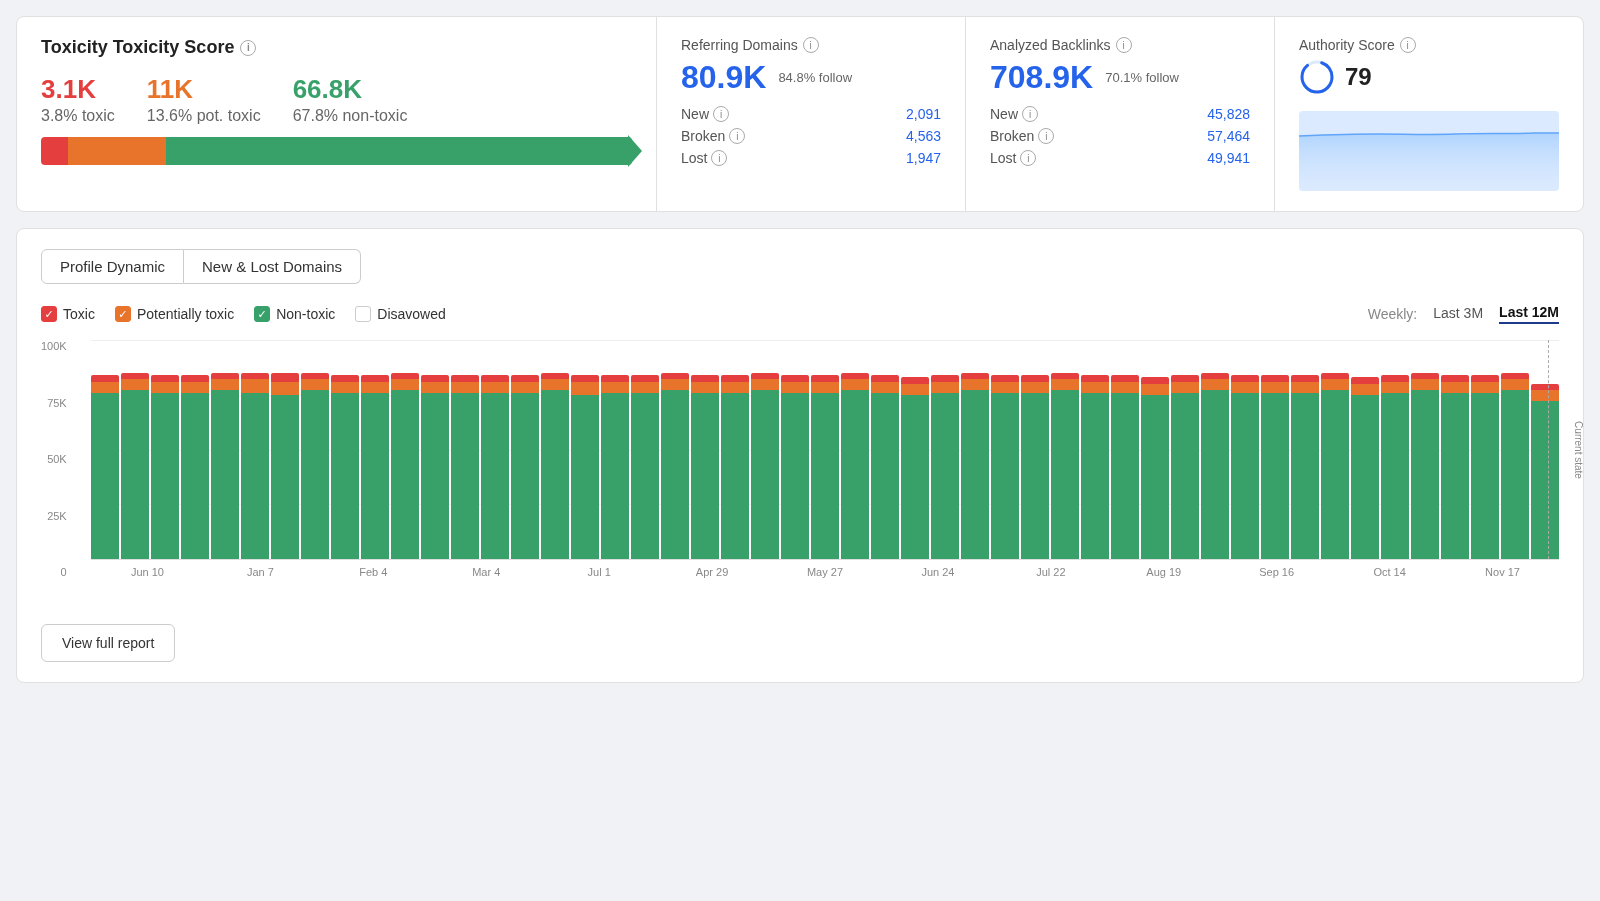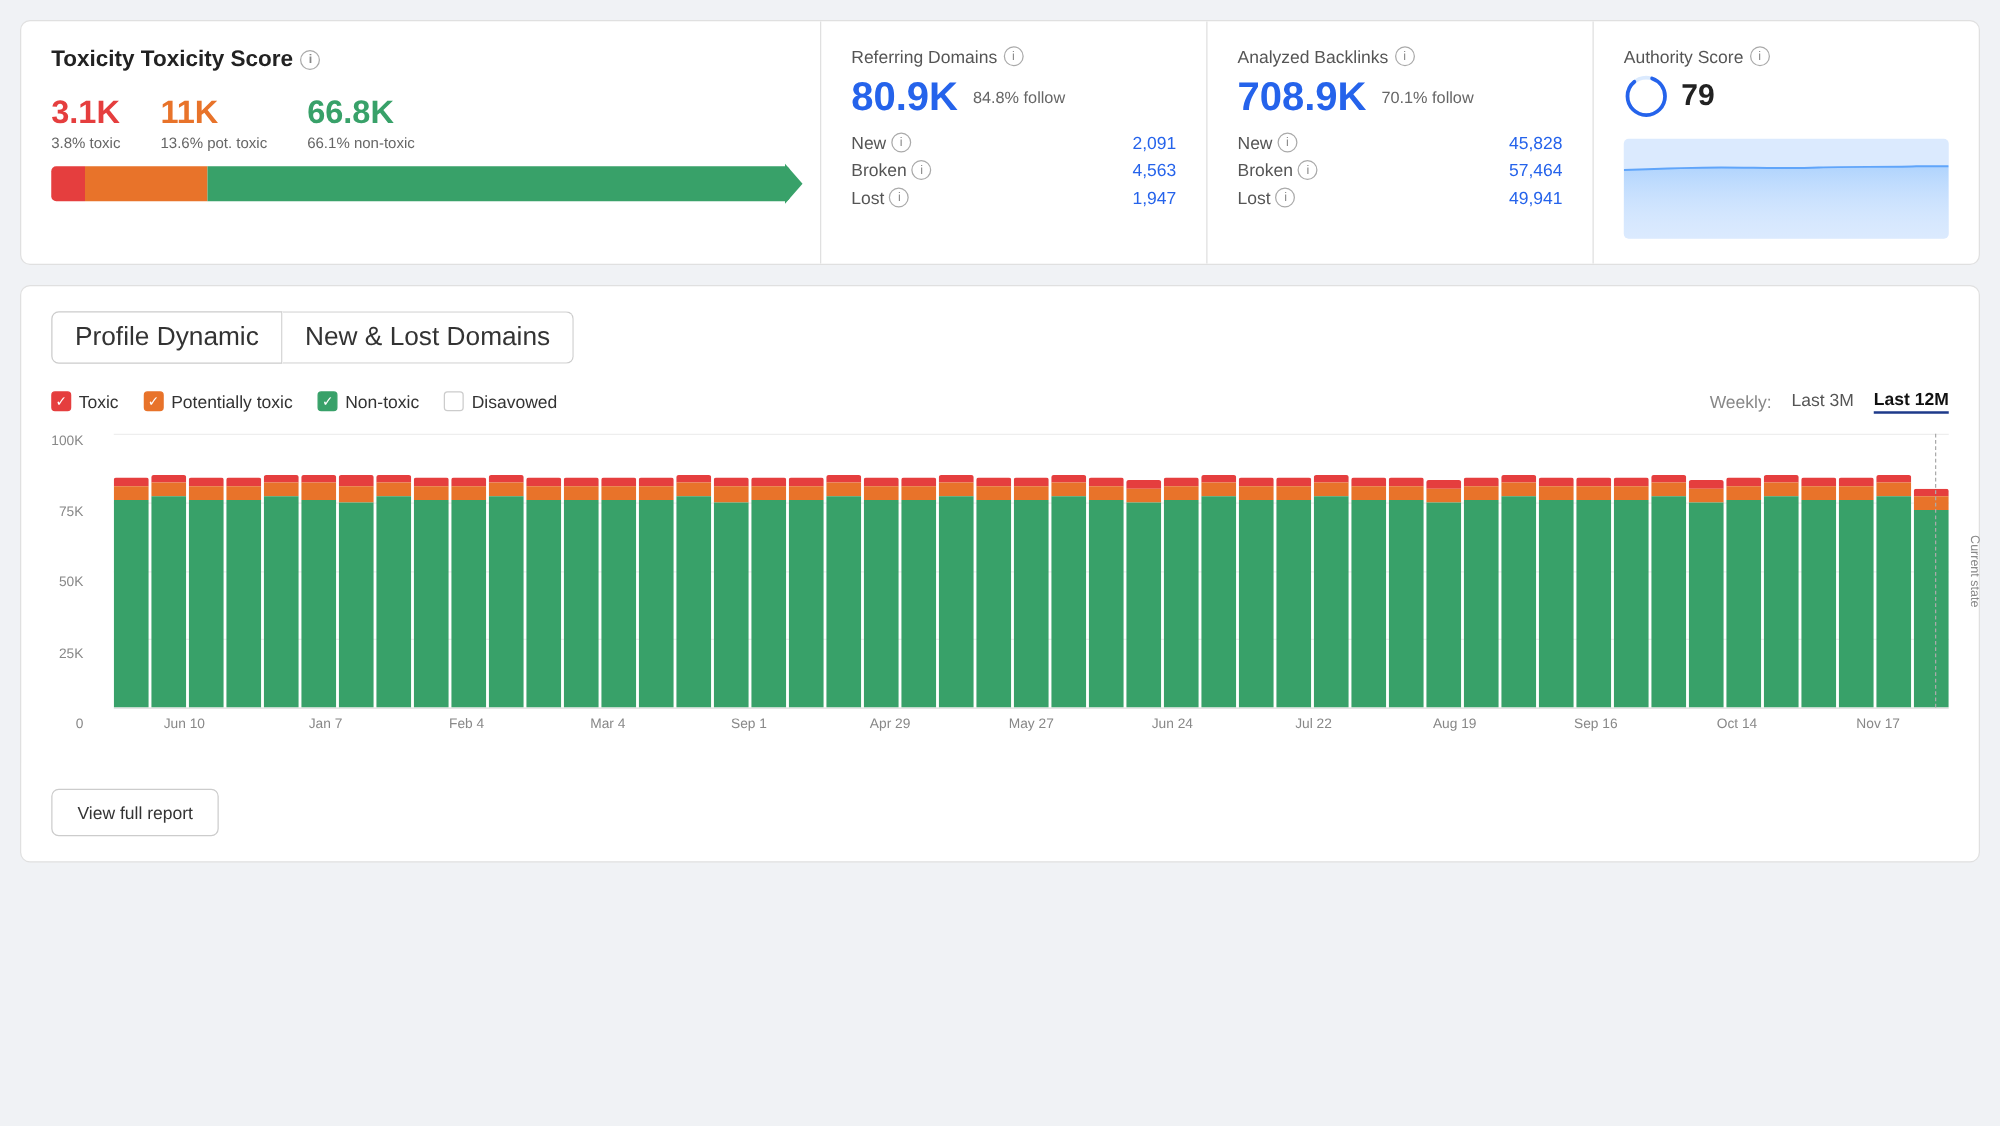--- a/index.html
+++ b/index.html
@@ -76,21 +76,21 @@
     .score-item {}
     .score-value {
       font-size: 26px;
       font-weight: 700;
     }
     .score-value.toxic { color: #e53e3e; }
     .score-value.pot-toxic { color: #e8732a; }
     .score-value.non-toxic { color: #38a169; }
 
     .score-label {
-      font-size: 12px;
+      font-size: 16px;
       color: #666;
       margin-top: 2px;
     }
 
     .progress-bar {
       display: flex;
       height: 28px;
       border-radius: 4px;
       overflow: visible;
       margin-top: 12px;
@@ -216,21 +216,21 @@
     }
 
     .tabs-row {
       display: flex;
       gap: 0;
       margin-bottom: 20px;
     }
 
     .tab {
       padding: 8px 18px;
-      font-size: 21px;
+      font-size: 15px;
       font-weight: 500;
       border: 1px solid #ccc;
       background: #fff;
       cursor: pointer;
       color: #333;
     }
 
     .tab:first-child {
       border-radius: 6px 0 0 6px;
     }
@@ -443,21 +443,21 @@
       <div class="score-item">
         <div class="score-value toxic">3.1K</div>
         <div class="score-label">3.8% toxic</div>
       </div>
       <div class="score-item">
         <div class="score-value pot-toxic">11K</div>
         <div class="score-label">13.6% pot. toxic</div>
       </div>
       <div class="score-item">
         <div class="score-value non-toxic">66.8K</div>
-        <div class="score-label">66.1% non-toxic</div>
+        <div class="score-label">67.8% non-toxic</div>
       </div>
     </div>
     <div class="progress-bar">
       <div class="progress-segment toxic-seg"></div>
       <div class="progress-segment pot-toxic-seg"></div>
       <div class="progress-segment non-toxic-seg">
         <div class="cursor-indicator"></div>
       </div>
     </div>
   </div>
@@ -956,21 +956,21 @@
         </div>
         <div class="current-state-line">
         <span class="current-state-label">Current state</span>
       </div>
     </div>
     <div class="chart-x-labels" id="x-labels">
         <span class="x-label">Jun 10</span>
         <span class="x-label">Jan 7</span>
         <span class="x-label">Feb 4</span>
         <span class="x-label">Mar 4</span>
-        <span class="x-label">Sep 1</span>
+        <span class="x-label">Jul 1</span>
         <span class="x-label">Apr 29</span>
         <span class="x-label">May 27</span>
         <span class="x-label">Jun 24</span>
         <span class="x-label">Jul 22</span>
         <span class="x-label">Aug 19</span>
         <span class="x-label">Sep 16</span>
         <span class="x-label">Oct 14</span>
         <span class="x-label">Nov 17</span>
       </div>
   </div>

